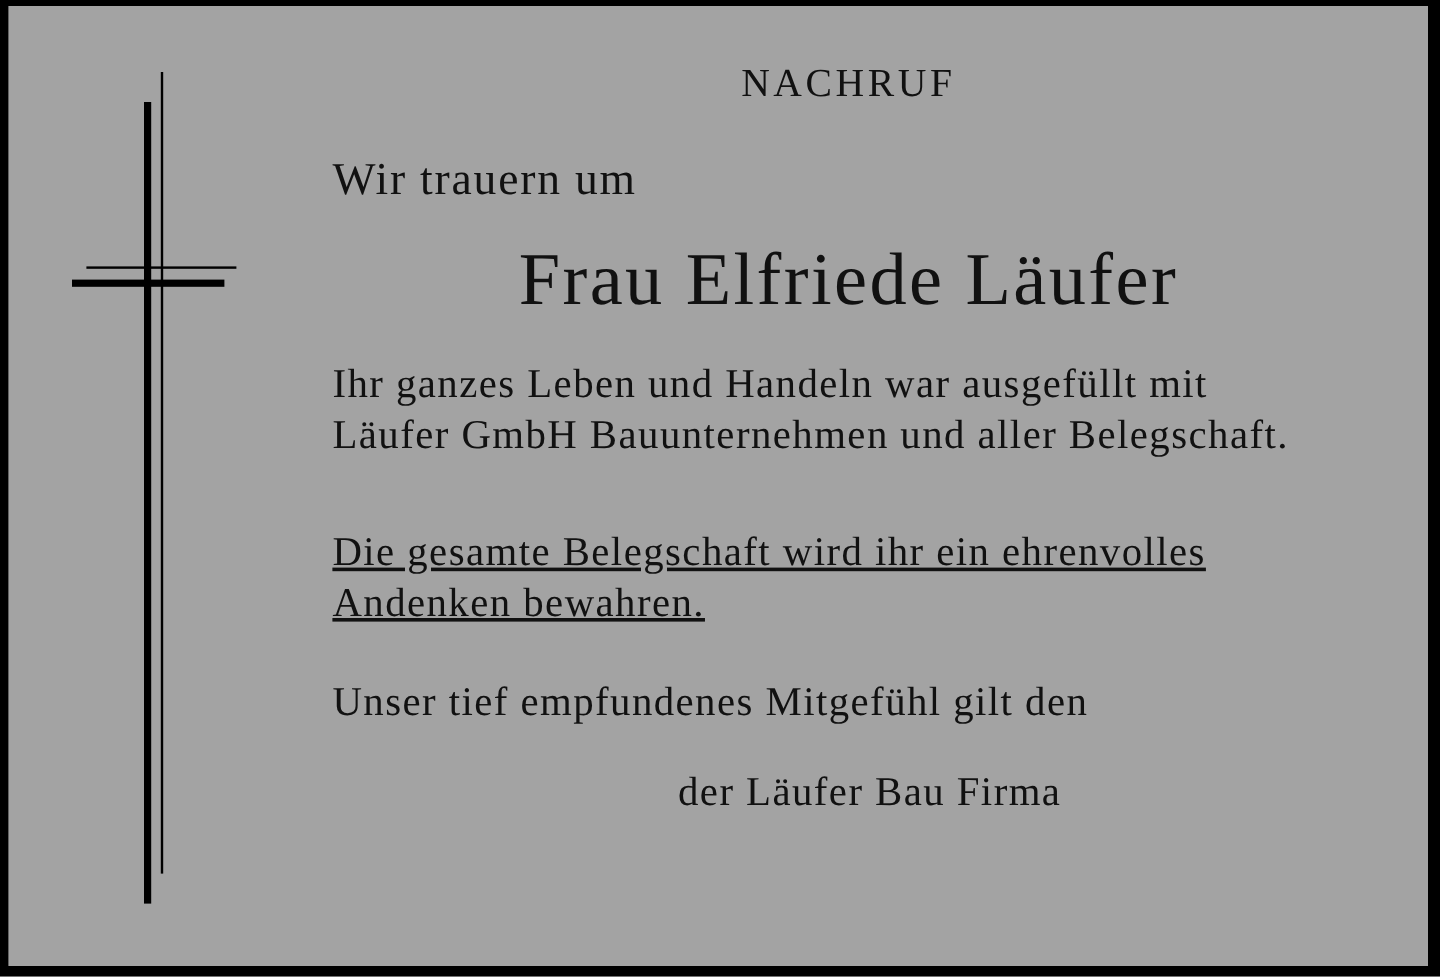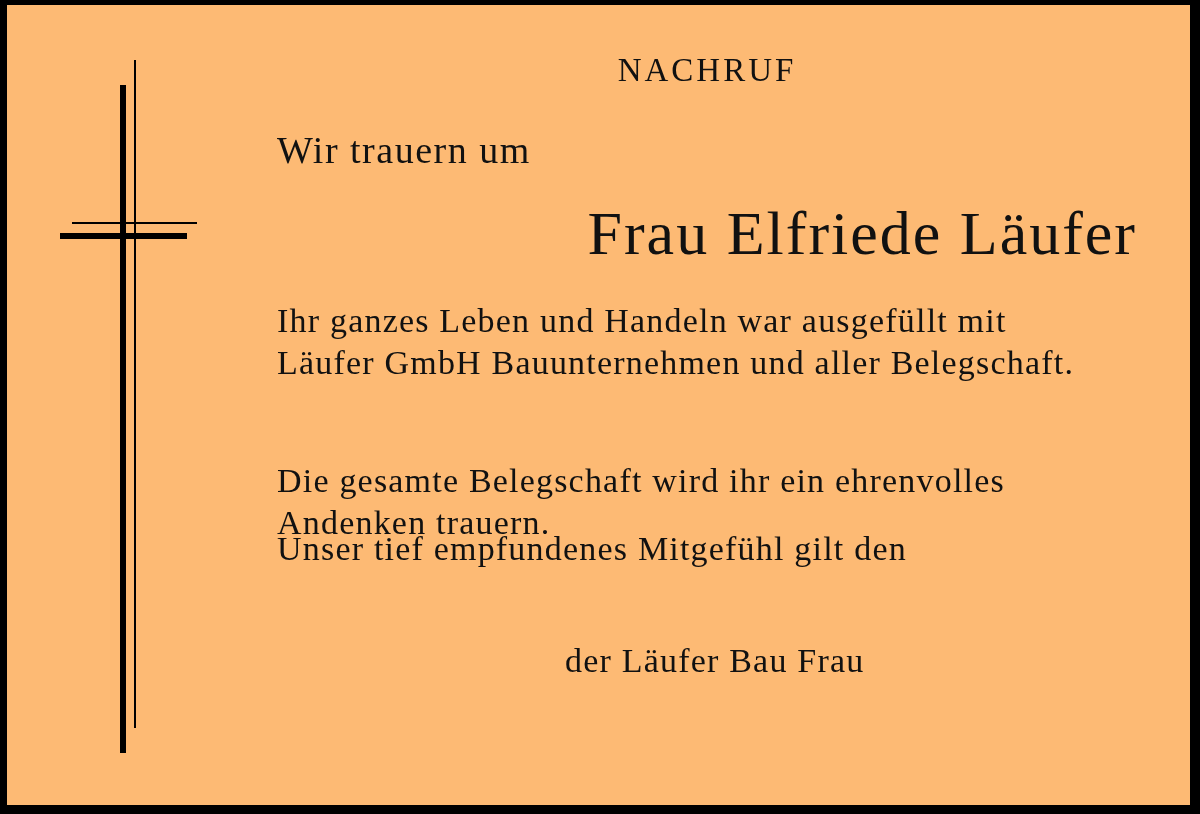--- a/index.html
+++ b/index.html
@@ -4,21 +4,21 @@
 <style>
   html, body {
     margin: 0;
     padding: 0;
     background: #ffffff;
   }
   .page {
     position: relative;
     width: 1200px;
     height: 814px;
-    background: #fdba74;
+    background: #a3a3a3;
     overflow: hidden;
     font-family: "Liberation Serif", "DejaVu Serif", serif;
     color: #111111;
   }
   .frame {
     position: absolute;
     inset: 0;
     border-style: solid;
     border-color: #000000;
     border-width: 5px 10px 9px 7px;
@@ -55,36 +55,36 @@
     left: 0;
     top: 128px;
     font-size: 38px;
     letter-spacing: 1.5px;
     white-space: nowrap;
   }
   .deceased-name {
     position: absolute;
     left: 0; right: 0;
     top: 198px;
-    text-align: right;
+    text-align: center;
     font-size: 62px;
     letter-spacing: 2px;
     white-space: nowrap;
   }
   .para {
     position: absolute;
     left: 0;
     font-size: 34px;
     line-height: 42px;
     letter-spacing: 1.2px;
   }
   .para div { white-space: nowrap; }
   .para-1 { top: 300px; }
-  .para-2 { top: 460px; }
-  .para-3 { top: 528px; }
+  .para-2 { top: 440px; text-decoration: underline; }
+  .para-3 { top: 565px; }
   .closing {
     position: absolute;
     left: 288px;
     top: 640px;
     font-size: 34px;
     line-height: 42px;
     letter-spacing: 1.2px;
   }
   .closing div { white-space: nowrap; }
 </style>
@@ -110,26 +110,26 @@
 
     <div class="deceased-name">Frau Elfriede Läufer</div>
 
     <div class="para para-1">
       <div>Ihr ganzes Leben und Handeln war ausgefüllt mit</div>
       <div>Läufer GmbH Bauunternehmen und aller Belegschaft.</div>
     </div>
 
     <div class="para para-2">
       <div>Die gesamte Belegschaft wird ihr ein ehrenvolles</div>
-      <div>Andenken trauern.</div>
+      <div>Andenken bewahren.</div>
     </div>
 
     <div class="para para-3">
       <div>Unser tief empfundenes Mitgefühl gilt den</div>
     </div>
 
     <div class="closing">
-      <div>der Läufer Bau Frau</div>
+      <div>der Läufer Bau Firma</div>
     </div>
 
   </div>
 
 </div>
 
 </body></html>

